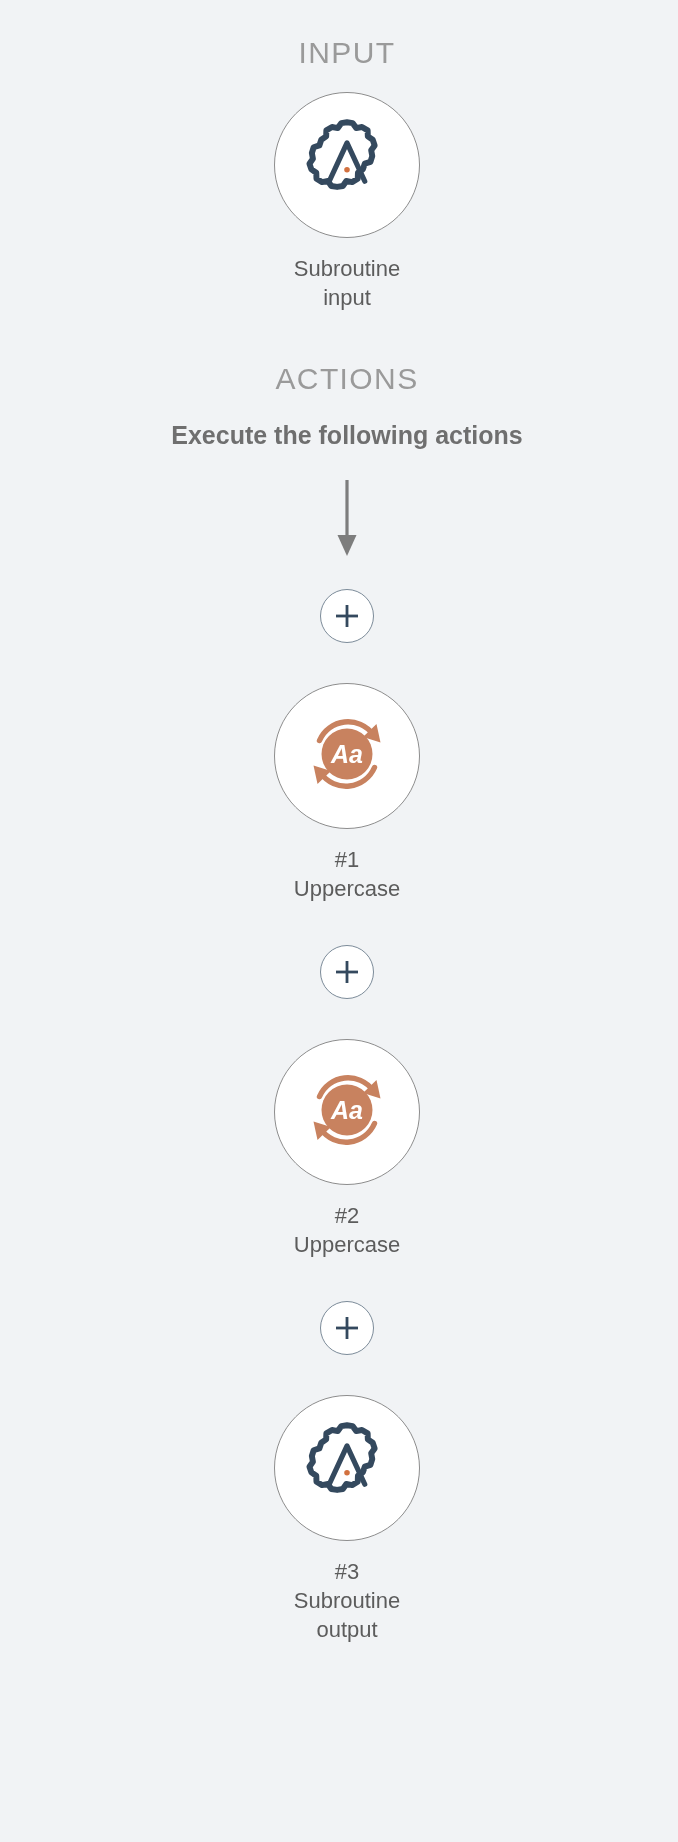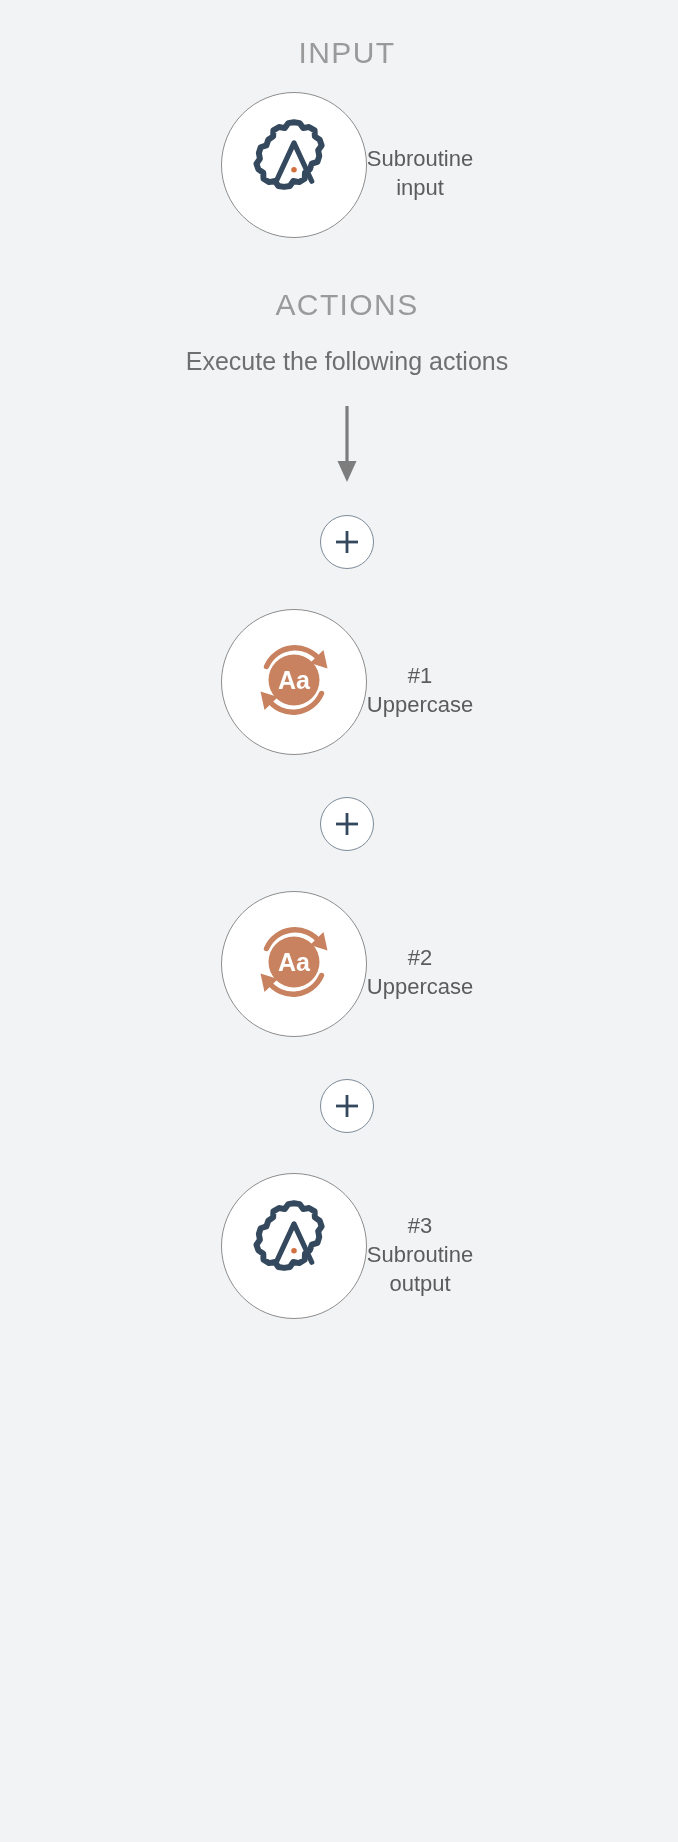--- a/index.html
+++ b/index.html
@@ -28,40 +28,41 @@
     font-size: 30px;
     letter-spacing: 1.4px;
     color: #9a9a9a;
     font-weight: 400;
     text-align: center;
   }
 
   .section-subtitle {
     font-size: 25px;
     color: #6f6f6f;
-    font-weight: 400;
+    font-weight: 700;
     text-align: center;
   }
 
   
   .node {
     display: flex;
-    flex-direction: row;
+    flex-direction: column;
     align-items: center;
   }
 
   .node-circle {
     width: 146px;
     height: 146px;
     border-radius: 50%;
     background: #ffffff;
     border: 1.4px solid #8d8d8d;
     display: flex;
     align-items: center;
     justify-content: center;
+    font-style: italic;
   }
 
   .node-label {
     margin-top: 16px;
     font-size: 22px;
     line-height: 29px;
     color: #5c5c5c;
     text-align: center;
     font-weight: 400;
     white-space: pre-line;

